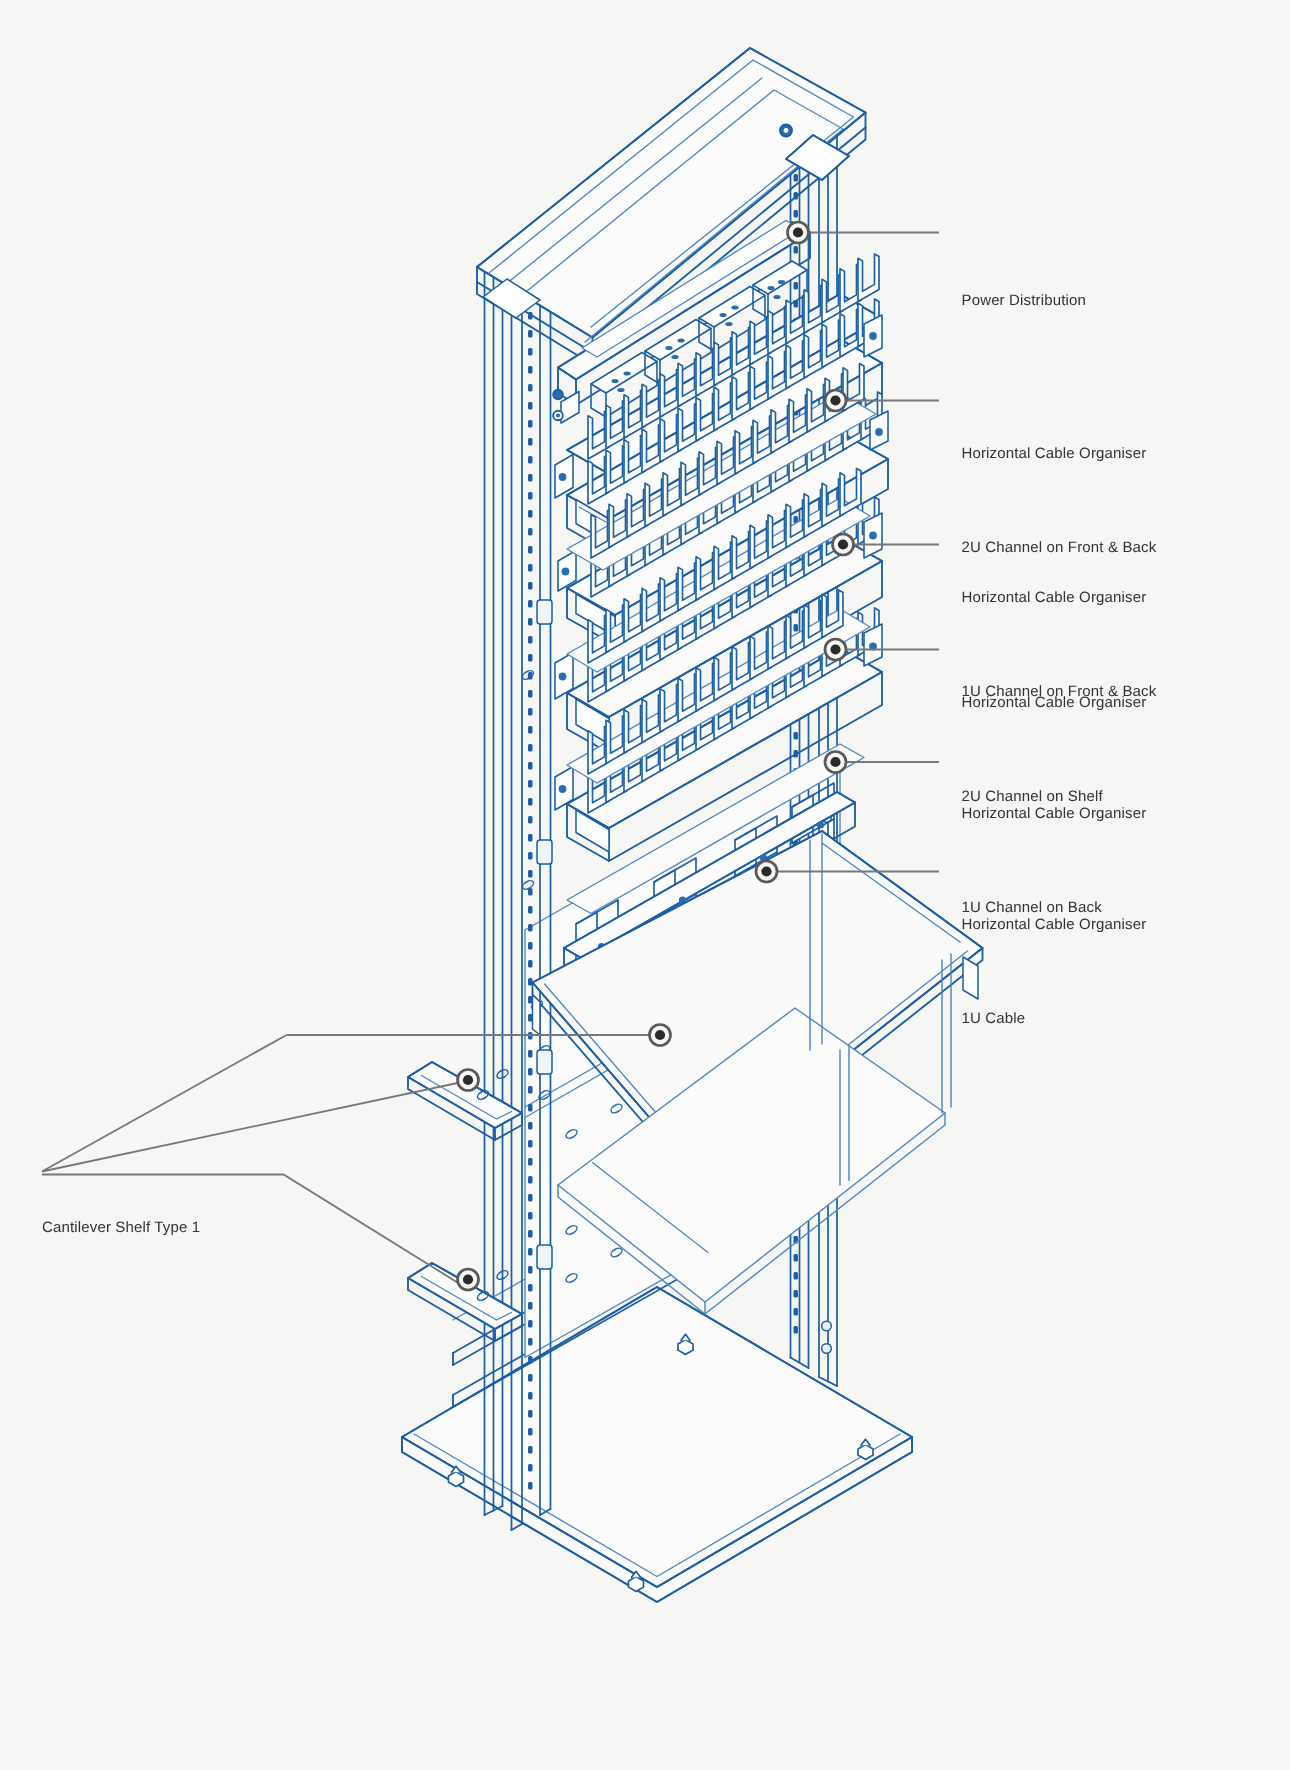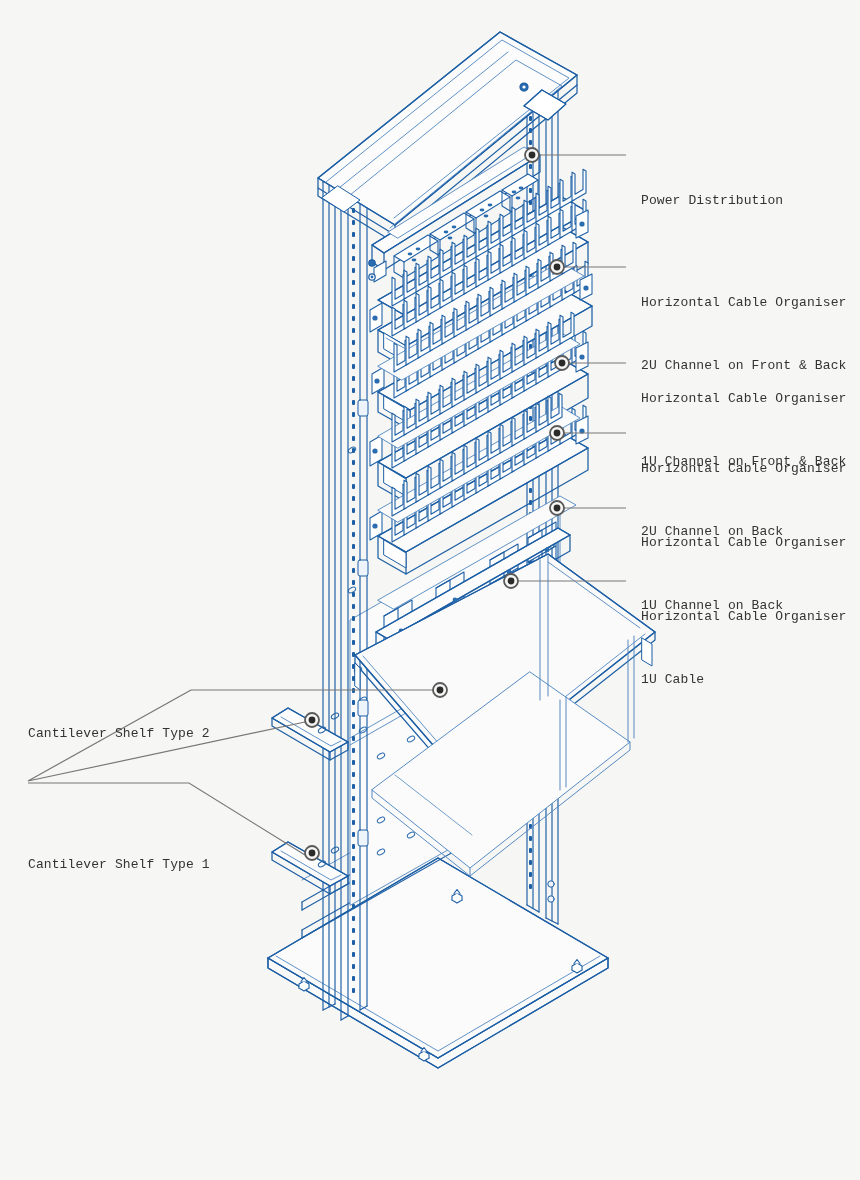--- a/index.html
+++ b/index.html
@@ -9,25 +9,25 @@
     background:#f6f6f5;
     font-family:"Liberation Sans","DejaVu Sans",sans-serif;
     overflow:hidden;
     position:relative;
   }
   #stage{position:absolute;left:0;top:0;width:860px;height:1180px;}
   #stage svg{display:block;}
   .lbl{
     position:absolute;
     color:#333333;
-    font-size:13px;
+    font-size:10px;
     line-height:21px;
     letter-spacing:.1px;
     white-space:pre;
-    font-family:Liberation Mono, monospace;
+    font-family:Liberation Sans, sans-serif;
   }
   .lbl.right{text-align:left;}
   .lbl.left{text-align:left;}
 </style>
 </head>
 <body>
 
 <div id="stage">
 <svg width="860" height="1180" viewBox="0 0 860 1180" xmlns="http://www.w3.org/2000/svg">
 
@@ -678,34 +678,31 @@
   <div>2U Channel on Front &amp; Back</div>
 </div>
 
 <div class="lbl right" style="left:641px;top:346px;">
   <div>Horizontal Cable Organiser</div>
   <div>1U Channel on Front &amp; Back</div>
 </div>
 
 <div class="lbl right" style="left:641px;top:416px;">
   <div>Horizontal Cable Organiser</div>
-  <div>2U Channel on Back</div>
+  <div>2U Channel on Shelf</div>
 </div>
 
 <div class="lbl right" style="left:641px;top:490px;">
   <div>Horizontal Cable Organiser</div>
   <div>1U Channel on Back</div>
 </div>
 
 <div class="lbl right" style="left:641px;top:564px;">
   <div>Horizontal Cable Organiser</div>
   <div>1U Cable</div>
 </div>
 
-<div class="lbl left" style="left:28px;top:681px;">
-  <div>Cantilever Shelf Type 2</div>
-</div>
-
-<div class="lbl left" style="left:28px;top:812px;">
+
+<div class="lbl left" style="left:28px;top:766px;">
   <div>Cantilever Shelf Type 1</div>
 </div>
 
 </div>
 
 </body></html>

